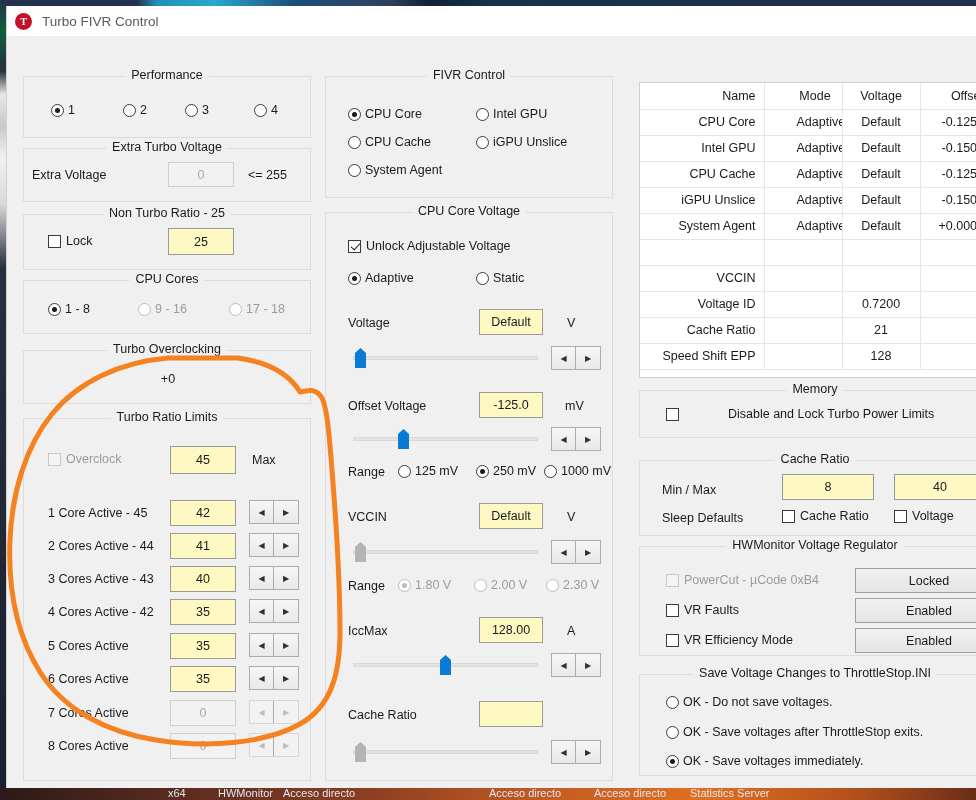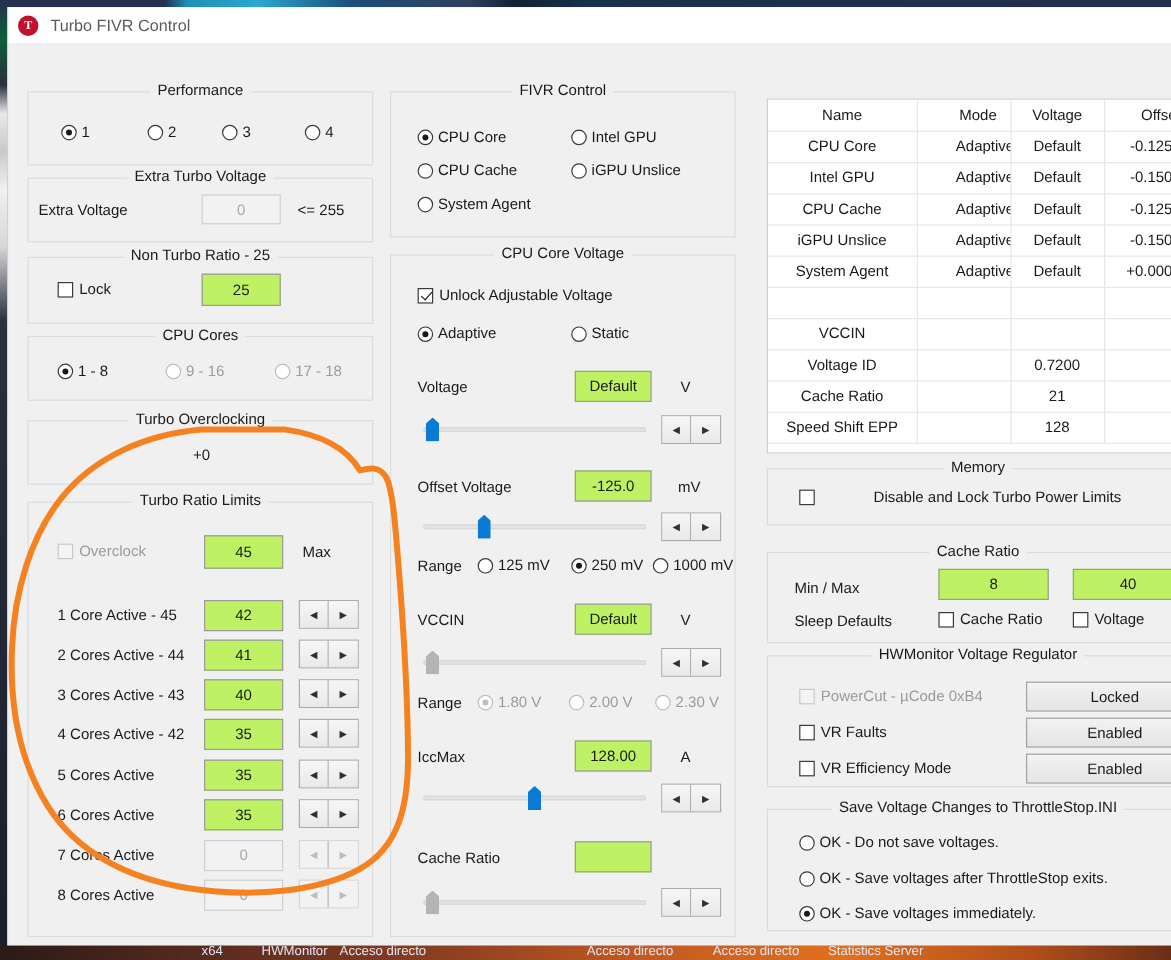--- a/index.html
+++ b/index.html
@@ -87,21 +87,21 @@
     content: ""; position: absolute; left: 3.5px; top: 0px;
     width: 4px; height: 8px; border: solid #1a1a1a;
     border-width: 0 1.6px 1.6px 0; transform: rotate(42deg);
   }
   .cb.dis .box { border-color: #c8c8c8; background: #f4f4f4; }
   .cb .cl { font-size: 12.5px; color: #1a1a1a; margin-left: 5px; }
   .cb.dis .cl { color: #9b9b9b; }
 
   
   .fld {
-    position: absolute; background: #bef264;
+    position: absolute; background: #fef9c3;
     border: 1px solid #9a9a9a;
     font-size: 12.5px; color: #1a1a1a;
     display: flex; align-items: center; justify-content: center;
   }
   .fld.dis { background: #f2f2f2; border-color: #cfcfcf; color: #a8a8a8; }
 
   
   .spin {
     position: absolute; display: flex;
     border: 1px solid #acacac; background: #f0f0f0;
@@ -146,21 +146,21 @@
     background: #fff; border: 1px solid #cfcfcf;
     overflow: hidden;
   }
   #vtable table { border-collapse: collapse; width: 100%; table-layout: fixed; }
   #vtable td {
     height: 26px; font-size: 12.5px; color: #1a1a1a;
     border-bottom: 1px solid #e6e6e6;
     border-right: 1px solid #e6e6e6;
     padding: 0 8px; overflow: hidden; white-space: nowrap;
   }
-  #vtable td.c-name { width: 124px; text-align: center; }
+  #vtable td.c-name { width: 124px; text-align: right; }
   #vtable td.c-mode { width: 78px; text-align: center; padding-left: 32px; }
   #vtable td.c-volt { width: 78px; text-align: center; }
   #vtable td.c-off  { width: 72px; text-align: right; border-right: none; }
 
   
   #annot { position: absolute; left: 0; top: 0; pointer-events: none; }
 </style>
 </head>
 <body>
 

